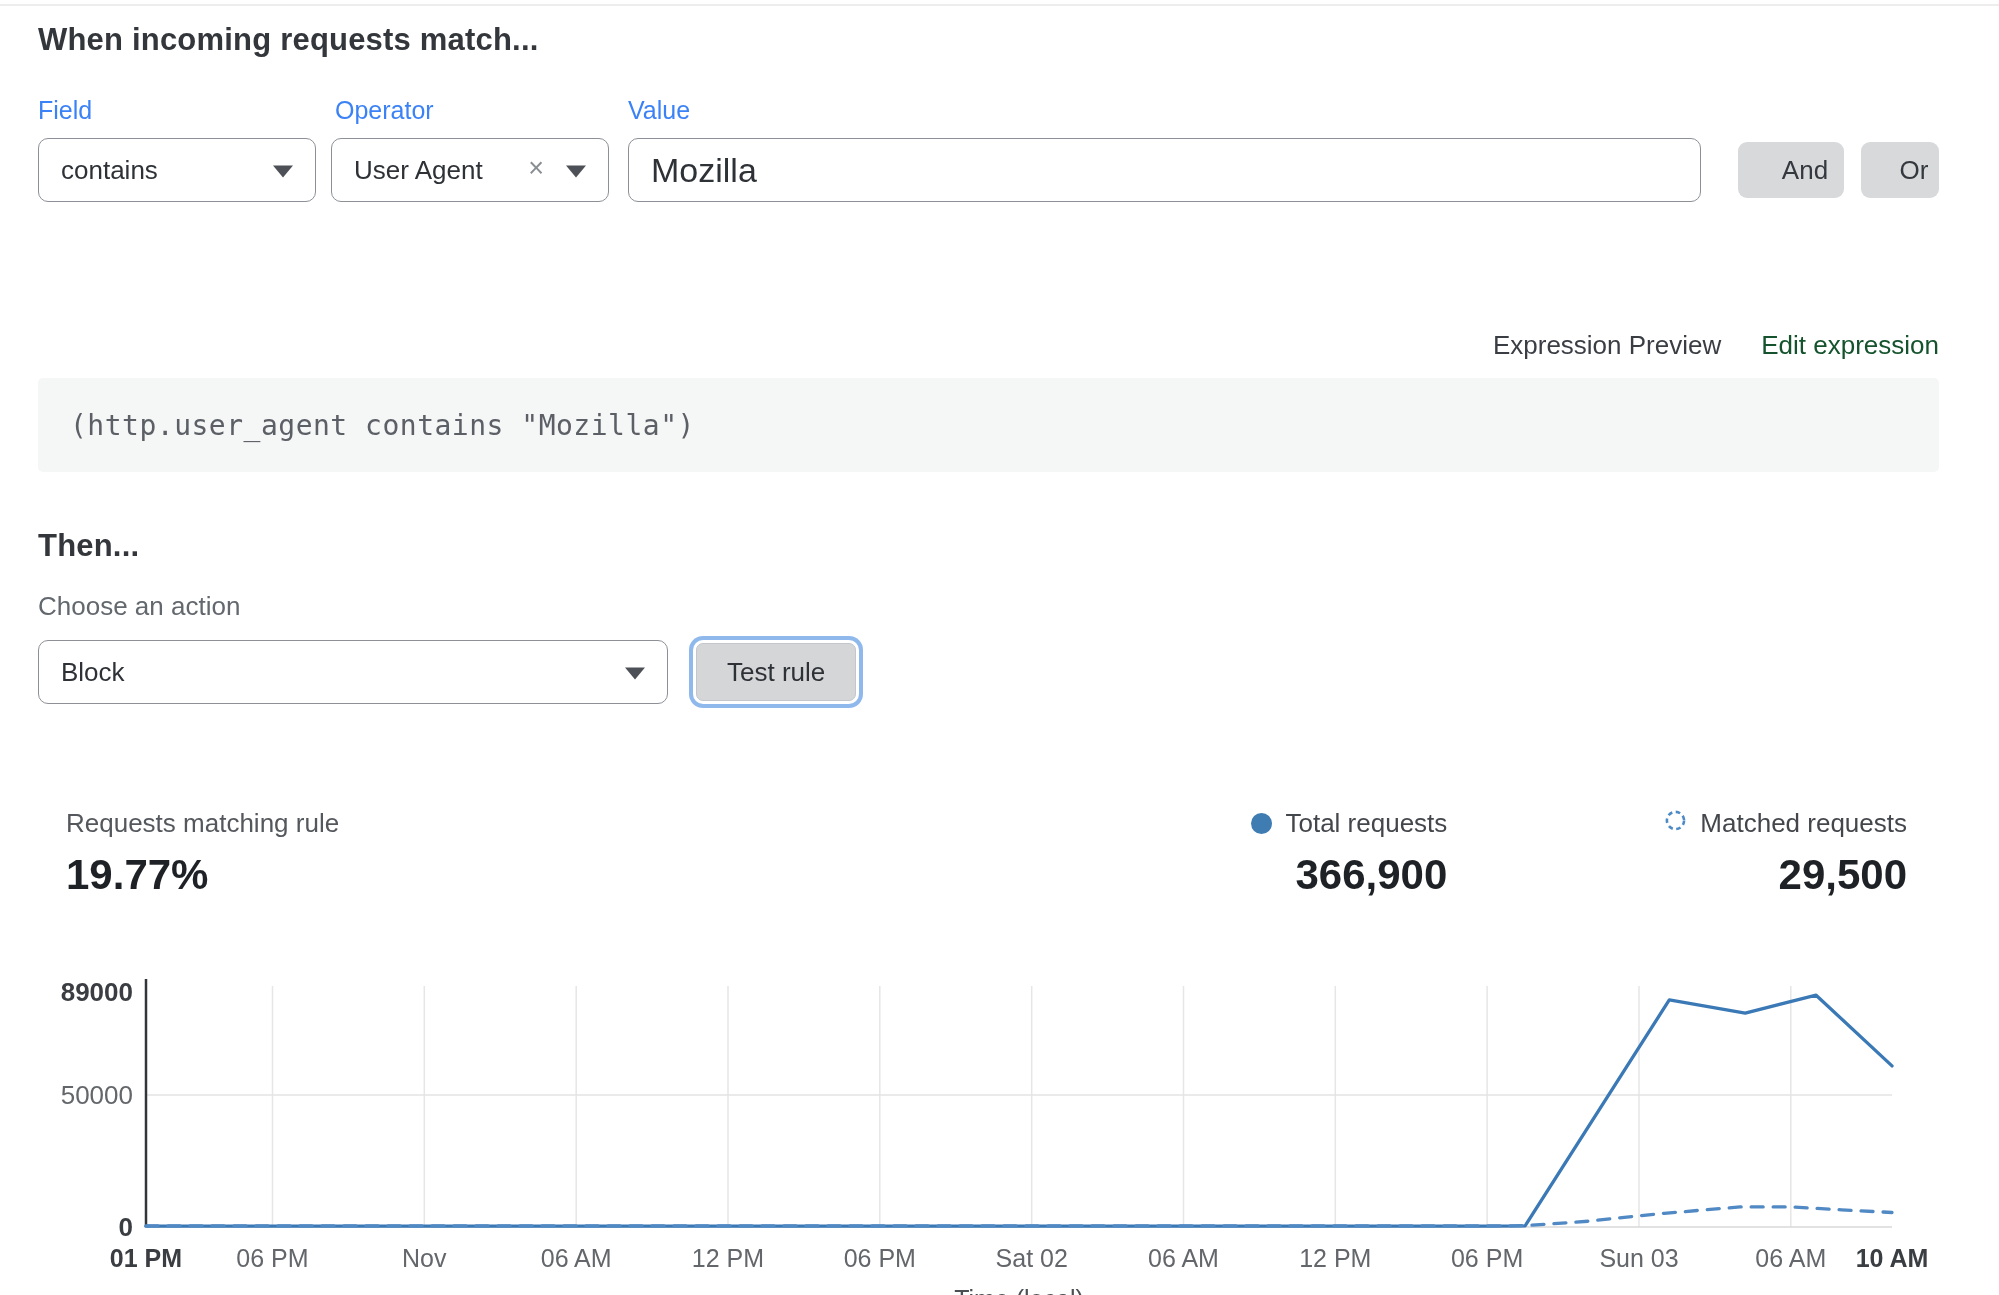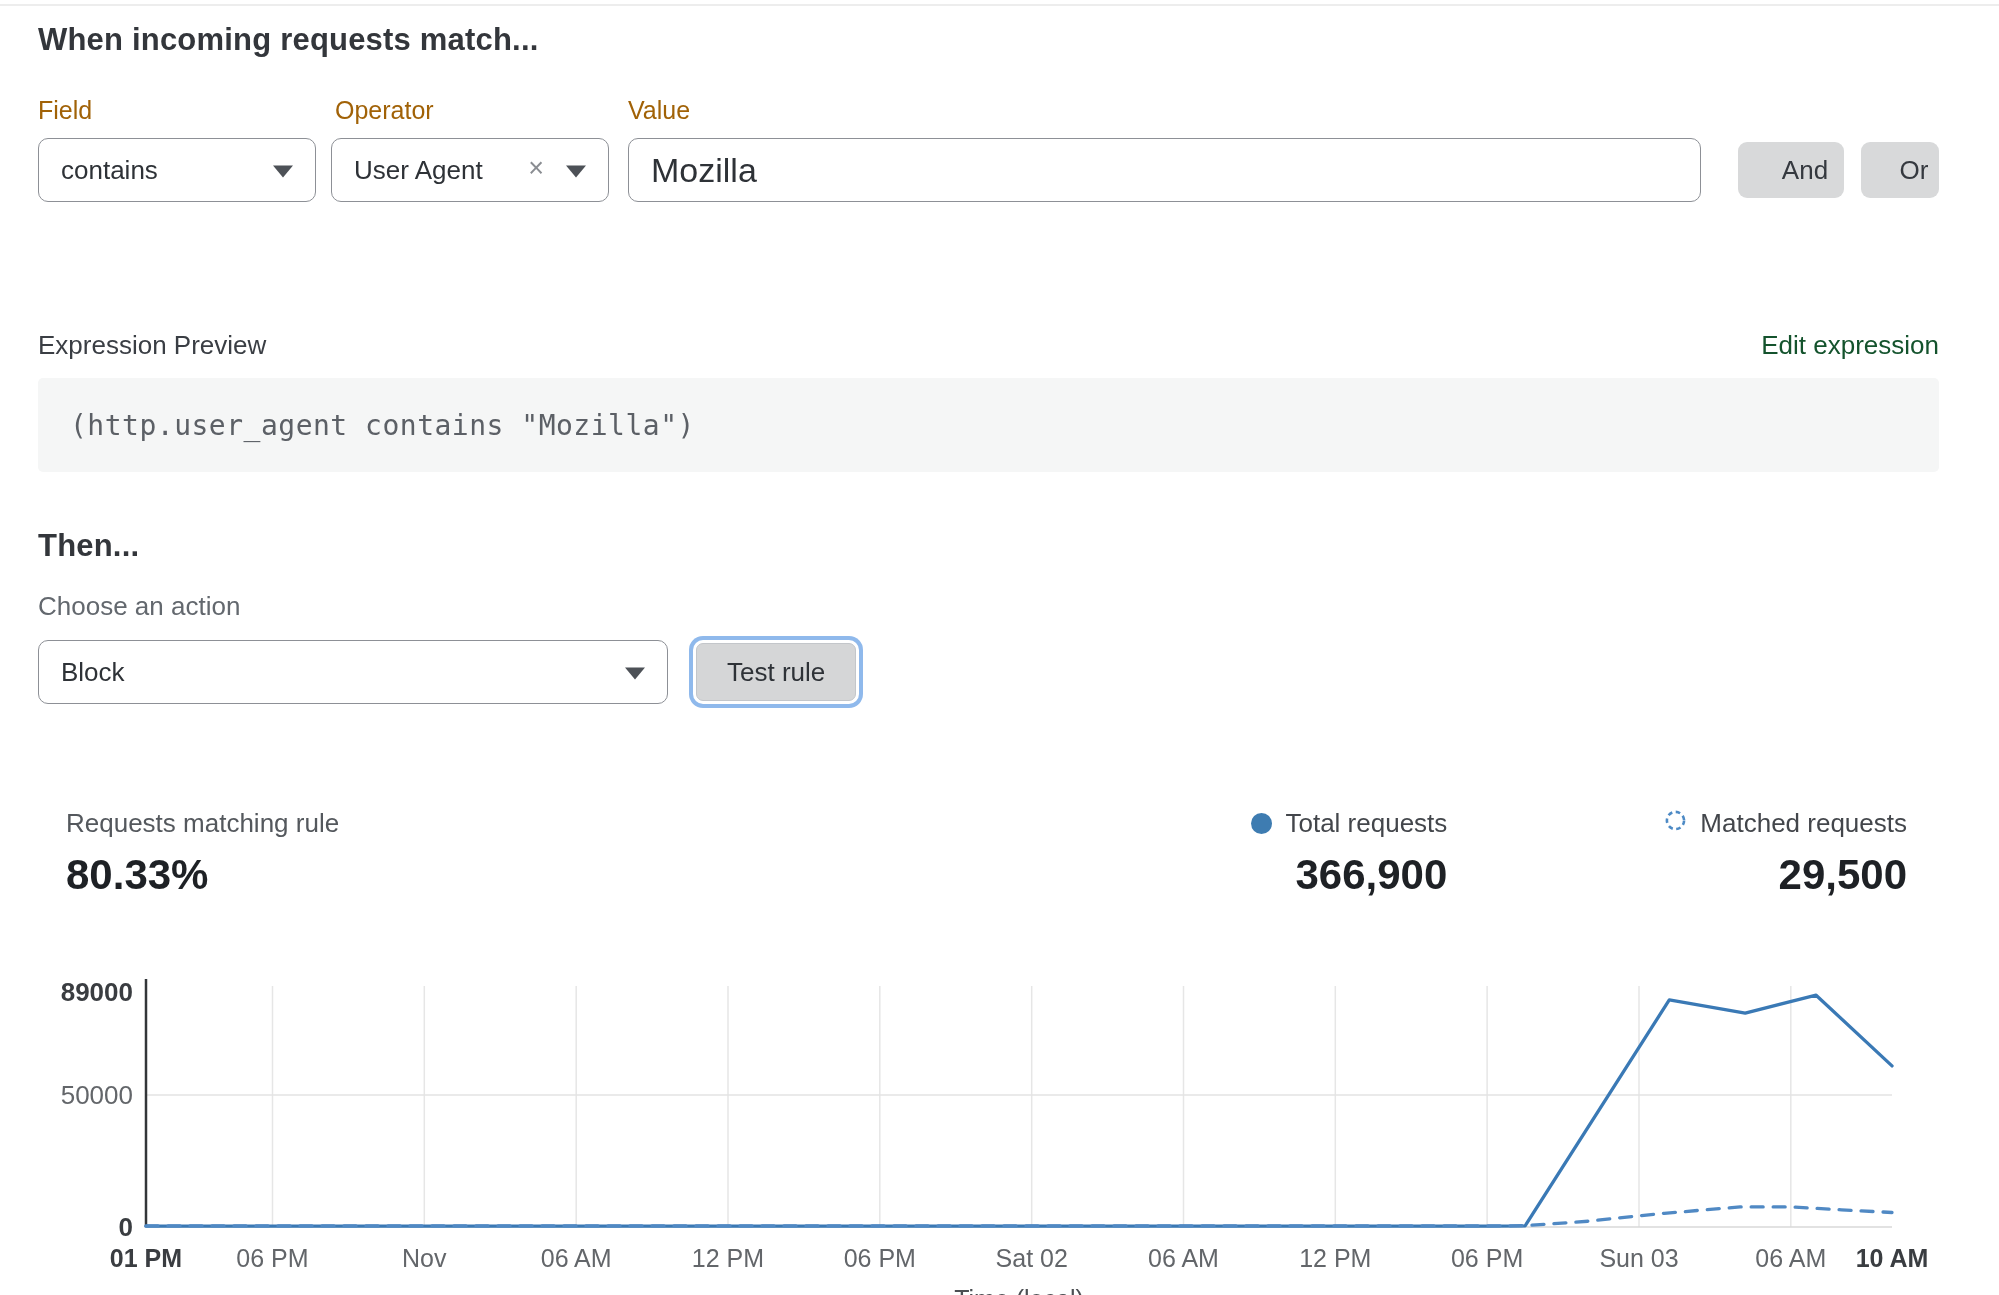--- a/index.html
+++ b/index.html
@@ -17,21 +17,21 @@
   .page {
     width: 1999px; height: 994px;
     padding: 22px 60px 0 38px;
   }
   .section-heading {
     font-size: 31px; font-weight: 700; color: #33363b;
     letter-spacing: 0.2px;
   }
   
   .labels-row { display: flex; margin-top: 38px; }
-  .labels-row .col-label { font-size: 25px; color: #a16207; }
+  .labels-row .col-label { font-size: 25px; color: #3b82f6; }
   .col-label.field    { width: 297px; }
   .col-label.operator { width: 293px; }
   .col-label.value    { flex: 1; }
   .inputs-row { display: flex; margin-top: 13px; align-items: center; height: 64px; }
   .selectbox {
     height: 64px; border: 1.5px solid #8d9096; border-radius: 10px;
     background: #fff; display: flex; align-items: center;
     padding: 0 22px; position: relative; font-size: 26px; color: #2e3237;
     cursor: pointer;
   }
@@ -56,22 +56,23 @@
   .andor { display: flex; margin-left: 37px; }
   .btn-gray {
     height: 56px; background: #d8d9da; border: none; border-radius: 9px;
     font-family: "Liberation Sans", sans-serif;
     font-size: 26px; color: #35393f; cursor: pointer; padding-left: 28px;
   }
   .btn-and { width: 106px; }
   .btn-or  { width: 78px; margin-left: 17px; }
   
   .expr-head {
-    display: flex; justify-content: space-between; align-items: baseline;
+    display: flex; justify-content: flex-end; align-items: baseline;
     margin-top: 128px;
+    gap: 40px;
   }
   .expr-label { font-size: 26px; color: #3a3e44; }
   .expr-link { font-size: 26px; color: #14532d; text-decoration: none; cursor: pointer; }
   .code-block {
     margin-top: 17px; height: 94px; background: #f5f6f6; border-radius: 5px;
     display: flex; align-items: center; padding: 0 32px;
     font-family: "DejaVu Sans Mono", monospace;
     font-size: 28px; color: #5c6066; letter-spacing: 0.5px;
   }
   
@@ -153,21 +154,21 @@
       <span class="chev"></span>
     </div>
     <button class="test-rule">Test rule</button>
   </div>
 
   <div class="stats-row">
     <div class="stat-left">
       <div class="stat-label-line">
         <span>Requests matching rule</span>
       </div>
-      <div class="stat-value">80.33%</div>
+      <div class="stat-value">19.77%</div>
     </div>
     <div class="right-stats">
       <div class="stat-block-r stat-total">
         <div class="stat-label-line">
           <span class="dot"></span>
           <span>Total requests</span>
         </div>
         <div class="stat-value">366,900</div>
       </div>
       <div class="stat-block-r stat-matched">

